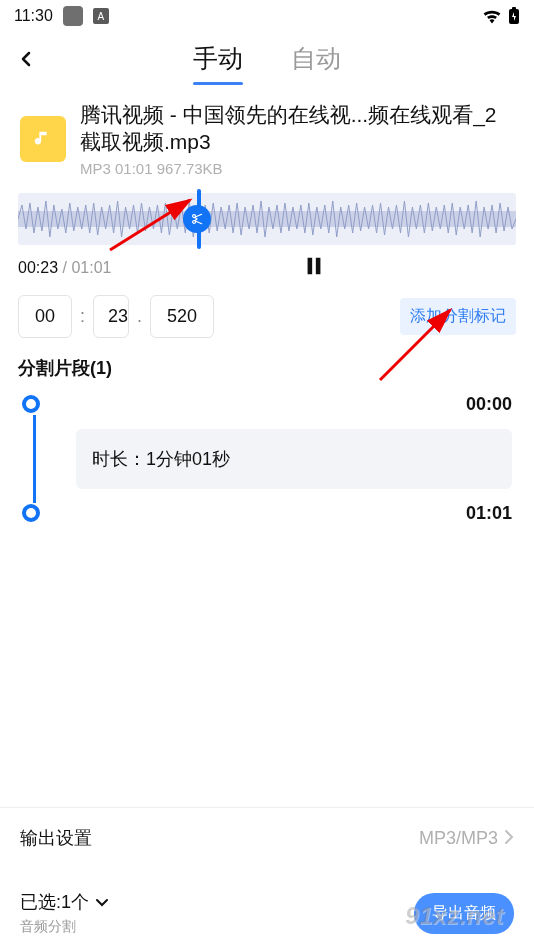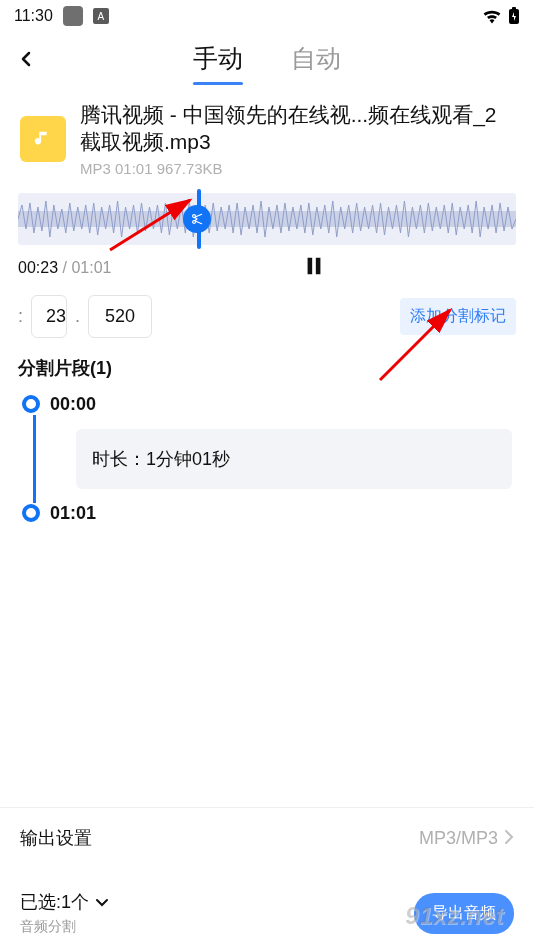--- a/index.html
+++ b/index.html
@@ -52,21 +52,21 @@
   .tbox.mm { width:54px; }
   .tbox.ss { width:36px; }
   .tbox.ms { width:64px; }
   .colon { font-size:18px; color:#888; }
   .dot { font-size:18px; color:#888; }
   .add-mark { margin-left:auto; padding:8px 10px; background:#eaf2ff; border-radius:4px; font-size:16px; color:#2f7df1; }
 
   .section-title { padding: 18px 18px 4px; font-size:18px; font-weight:600; }
 
   .timeline { padding: 10px 22px 0; }
-  .tl-item { display:flex; align-items:center; gap:10px; }
+  .tl-item { display:flex; align-items:center; gap:10px;justify-content:space-between; }
   .ring { width:18px; height:18px; border:4px solid #1173f5; border-radius:50%; background:#fff; }
   .tl-time { font-size:18px; font-weight:600; }
   .tl-line { width:3px; background:#1173f5; margin-left:7px; height:100%; }
   .seg-card { margin: 14px 0 14px 36px; background:#f3f4f7; border-radius:6px; padding: 18px 16px; font-size:18px; color:#111; }
   .tl-connector { display:flex; align-items:stretch; }
   .tl-connector .line-col { width:18px; display:flex; justify-content:center; }
 
   .output-row { position:absolute; bottom:82px; left:0; right:0; display:flex; align-items:center; padding: 18px 20px; border-top: 0.5px solid #eee; font-size:18px;margin-top:28px; }
   .output-label { color:#111; }
   .output-val { margin-left:auto; color:#b0b0b0; margin-right:6px; }
@@ -157,20 +157,21 @@
   <span class="play-pause">
     <svg width="22" height="22" viewBox="0 0 24 24">
         <rect x="5" y="3" width="5" height="18" fill="#111"></rect>
         <rect x="14" y="3" width="5" height="18" fill="#111"></rect>
       </svg>
   </span>
   <span class="time-spacer"></span>
 </div>
 
 <div class="input-row">
+  <div class="tbox mm">00</div>
   <span class="colon">:</span>
   <div class="tbox ss">23</div>
   <span class="dot">.</span>
   <div class="tbox ms">520</div>
   <div class="add-mark">添加分割标记</div>
 </div>
 
 <div class="section-title">分割片段(1)</div>
 
 <div class="timeline">

